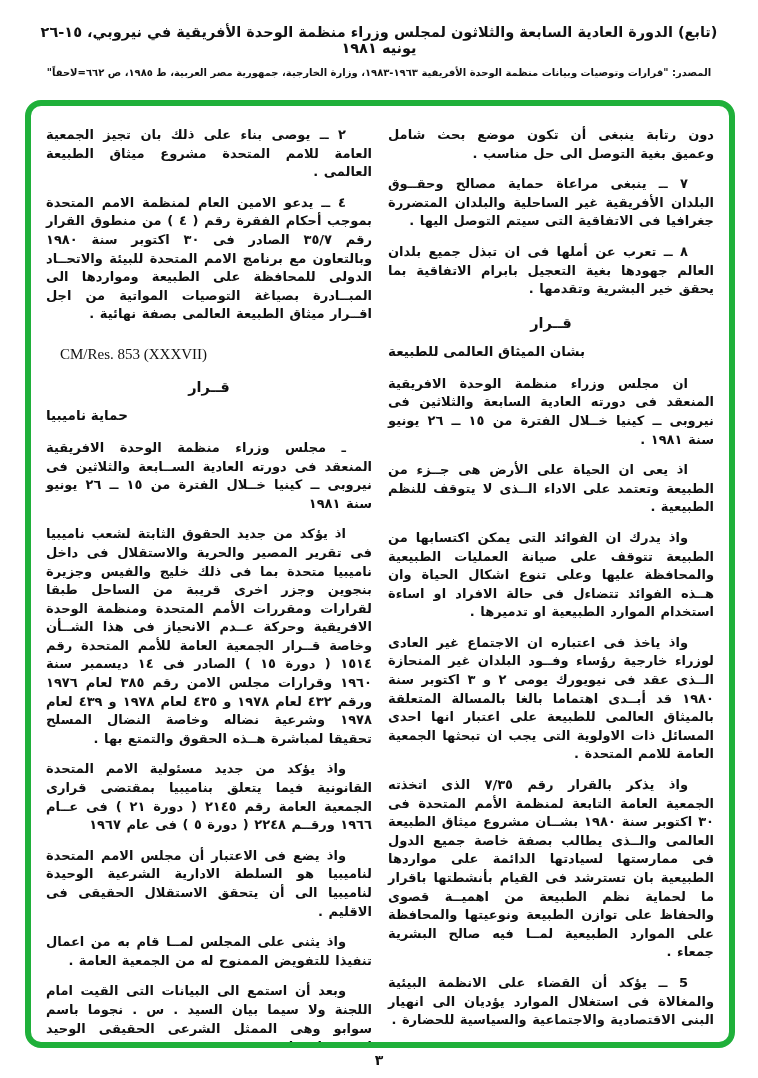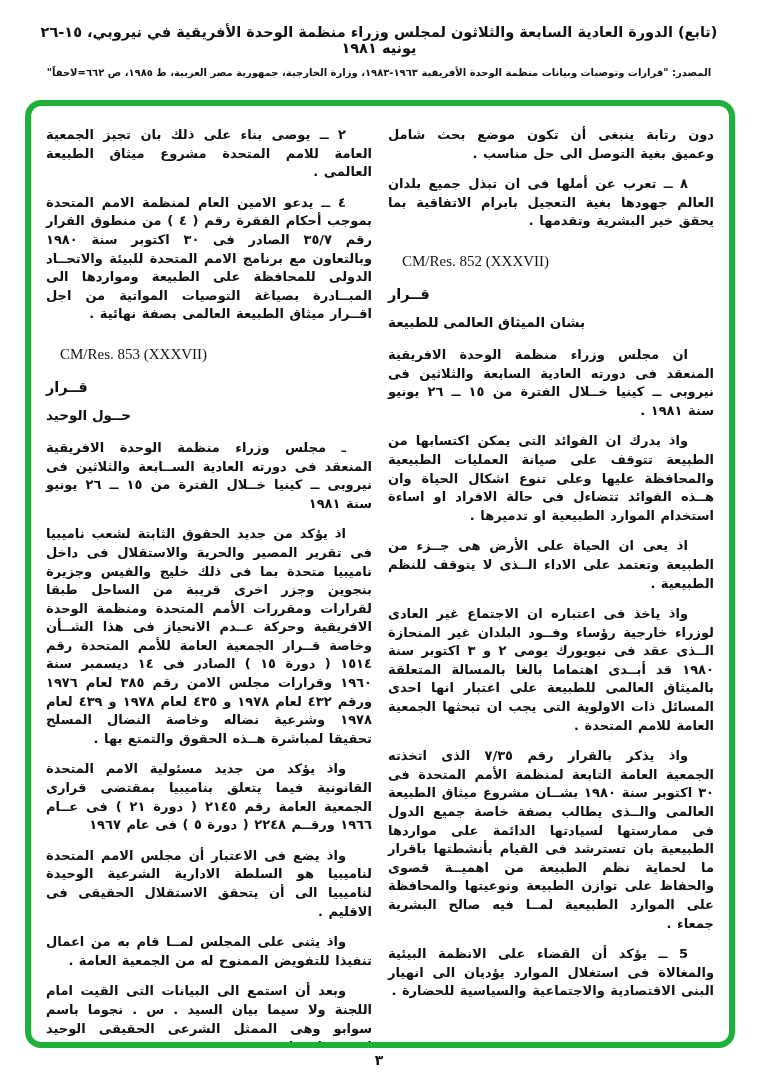--- a/index.html
+++ b/index.html
@@ -57,21 +57,21 @@
   }
   .para.cont{text-indent:0;}
   .res-code{
     direction:ltr;text-align:left;
     font-family:"Liberation Serif",serif;
     font-size:15px;color:#111;
     padding-left:14px;
     margin:22px 0 4px 0;
   }
   .res-heading{
-    text-align:left;font-weight:bold;
+    text-align:center;font-weight:bold;
     font-size:14.5px;
     margin:16px 0 12px 0;
   }
   .res-title{
     text-align:left;font-weight:bold;
     font-size:13.5px;
     margin:0 0 16px 0;
   }
 
   
@@ -89,38 +89,38 @@
   <div class="hdr">
     <div class="hdr-line1">(تابع) الدورة العادية السابعة والثلاثون لمجلس وزراء منظمة الوحدة الأفريقية في نيروبي، ١٥-٢٦ يونيه ١٩٨١</div>
     <div class="hdr-line2">المصدر: "قرارات وتوصيات وبيانات منظمة الوحدة الأفريقية ١٩٦٣-١٩٨٣، وزارة الخارجية، جمهورية مصر العربية، ط ١٩٨٥، ص ٦٦٢=لاحقاً"</div>
   </div>
 
   <div class="frame">
     <div class="cols">
 
       <div class="col">
         <p class="para cont">دون رتابة ينبغى أن تكون موضع بحث شامل وعميق بغية التوصل الى حل مناسب .</p>
+        <p class="para">٧ ــ ينبغى مراعاة حماية مصالح وحقــوق البلدان الأفريقية غير الساحلية والبلدان المتضررة جغرافيا فى الاتفاقية التى سيتم التوصل اليها .</p>
         <p class="para">٨ ــ تعرب عن أملها فى ان تبذل جميع بلدان العالم جهودها بغية التعجيل بابرام الاتفاقية بما يحقق خير البشرية وتقدمها .</p>
-        <div class="res-code">CM/Res. 852 (XXXVII)</div>
         <div class="res-heading">قــرار</div>
         <div class="res-title">بشان الميثاق العالمى للطبيعة</div>
         <p class="para">ان مجلس وزراء منظمة الوحدة الافريقية المنعقد فى دورته العادية السابعة والثلاثين فى نيروبى ــ كينيا خــلال الفترة من ١٥ ــ ٢٦ يونيو سنة ١٩٨١ .</p>
+        <p class="para">اذ يعى ان الحياة على الأرض هى جــزء من الطبيعة وتعتمد على الاداء الــذى لا يتوقف للنظم الطبيعية .</p>
         <p class="para">واذ يدرك ان الفوائد التى يمكن اكتسابها من الطبيعة تتوقف على صيانة العمليات الطبيعية والمحافظة عليها وعلى تنوع اشكال الحياة وان هــذه الفوائد تتضاءل فى حالة الافراد او اساءة استخدام الموارد الطبيعية او تدميرها .</p>
-        <p class="para">اذ يعى ان الحياة على الأرض هى جــزء من الطبيعة وتعتمد على الاداء الــذى لا يتوقف للنظم الطبيعية .</p>
         <p class="para">واذ ياخذ فى اعتباره ان الاجتماع غير العادى لوزراء خارجية رؤساء وفــود البلدان غير المنحازة الــذى عقد فى نيويورك يومى ٢ و ٣ اكتوبر سنة ١٩٨٠ قد أبــدى اهتماما بالغا بالمسالة المتعلقة بالميثاق العالمى للطبيعة على اعتبار انها احدى المسائل ذات الاولوية التى يجب ان تبحثها الجمعية العامة للامم المتحدة .</p>
         <p class="para">واذ يذكر بالقرار رقم ٧/٣٥ الذى اتخذته الجمعية العامة التابعة لمنظمة الأمم المتحدة فى ٣٠ اكتوبر سنة ١٩٨٠ بشــان مشروع ميثاق الطبيعة العالمى والــذى يطالب بصفة خاصة جميع الدول فى ممارستها لسيادتها الدائمة على مواردها الطبيعية بان تسترشد فى القيام بأنشطتها باقرار ما لحماية نظم الطبيعة من اهميــة قصوى والحفاظ على توازن الطبيعة ونوعيتها والمحافظة على الموارد الطبيعية لمــا فيه صالح البشرية جمعاء .</p>
         <p class="para">5 ــ يؤكد أن القضاء على الانظمة البيئية والمغالاة فى استغلال الموارد يؤديان الى انهيار البنى الاقتصادية والاجتماعية والسياسية للحضارة .</p>
       </div>
 
       <div class="col">
         <p class="para">٢ ــ يوصى بناء على ذلك بان تجيز الجمعية العامة للامم المتحدة مشروع ميثاق الطبيعة العالمى .</p>
         <p class="para">٤ ــ يدعو الامين العام لمنظمة الامم المتحدة بموجب أحكام الفقرة رقم ( ٤ ) من منطوق القرار رقم ٣٥/٧ الصادر فى ٣٠ اكتوبر سنة ١٩٨٠ وبالتعاون مع برنامج الامم المتحدة للبيئة والاتحــاد الدولى للمحافظة على الطبيعة ومواردها الى المبــادرة بصياغة التوصيات المواتية من اجل اقــرار ميثاق الطبيعة العالمى بصفة نهائية .</p>
         <div class="res-code">CM/Res. 853 (XXXVII)</div>
         <div class="res-heading">قــرار</div>
-        <div class="res-title">حــول الوحيد</div>
+        <div class="res-title">حماية ناميبيا</div>
         <p class="para">ـ مجلس وزراء منظمة الوحدة الافريقية المنعقد فى دورته العادية الســابعة والثلاثين فى نيروبى ــ كينيا خــلال الفترة من ١٥ ــ ٢٦ يونيو سنة ١٩٨١</p>
         <p class="para">اذ يؤكد من جديد الحقوق الثابتة لشعب ناميبيا فى تقرير المصير والحرية والاستقلال فى داخل ناميبيا متحدة بما فى ذلك خليج والفيس وجزيرة بنجوين وجزر اخرى قريبة من الساحل طبقا لقرارات ومقررات الأمم المتحدة ومنظمة الوحدة الافريقية وحركة عــدم الانحياز فى هذا الشــأن وخاصة قــرار الجمعية العامة للأمم المتحدة رقم ١٥١٤ ( دورة ١٥ ) الصادر فى ١٤ ديسمبر سنة ١٩٦٠ وقرارات مجلس الامن رقم ٣٨٥ لعام ١٩٧٦ ورقم ٤٣٢ لعام ١٩٧٨ و ٤٣٥ لعام ١٩٧٨ و ٤٣٩ لعام ١٩٧٨ وشرعية نضاله وخاصة النضال المسلح تحقيقا لمباشرة هــذه الحقوق والتمتع بها .</p>
         <p class="para">واذ يؤكد من جديد مسئولية الامم المتحدة القانونية فيما يتعلق بناميبيا بمقتضى قرارى الجمعية العامة رقم ٢١٤٥ ( دورة ٢١ ) فى عــام ١٩٦٦ ورقــم ٢٢٤٨ ( دورة ٥ ) فى عام ١٩٦٧</p>
         <p class="para">واذ يضع فى الاعتبار أن مجلس الامم المتحدة لناميبيا هو السلطة الادارية الشرعية الوحيدة لناميبيا الى أن يتحقق الاستقلال الحقيقى فى الاقليم .</p>
         <p class="para">واذ يثنى على المجلس لمــا قام به من اعمال تنفيذا للتفويض الممنوح له من الجمعية العامة .</p>
         <p class="para">وبعد أن استمع الى البيانات التى القيت امام اللجنة ولا سيما بيان السيد . س . نجوما باسم سوابو وهى الممثل الشرعى الحقيقى الوحيد لشعب ناميبيا .</p>
       </div>
 
     </div>
   </div>

